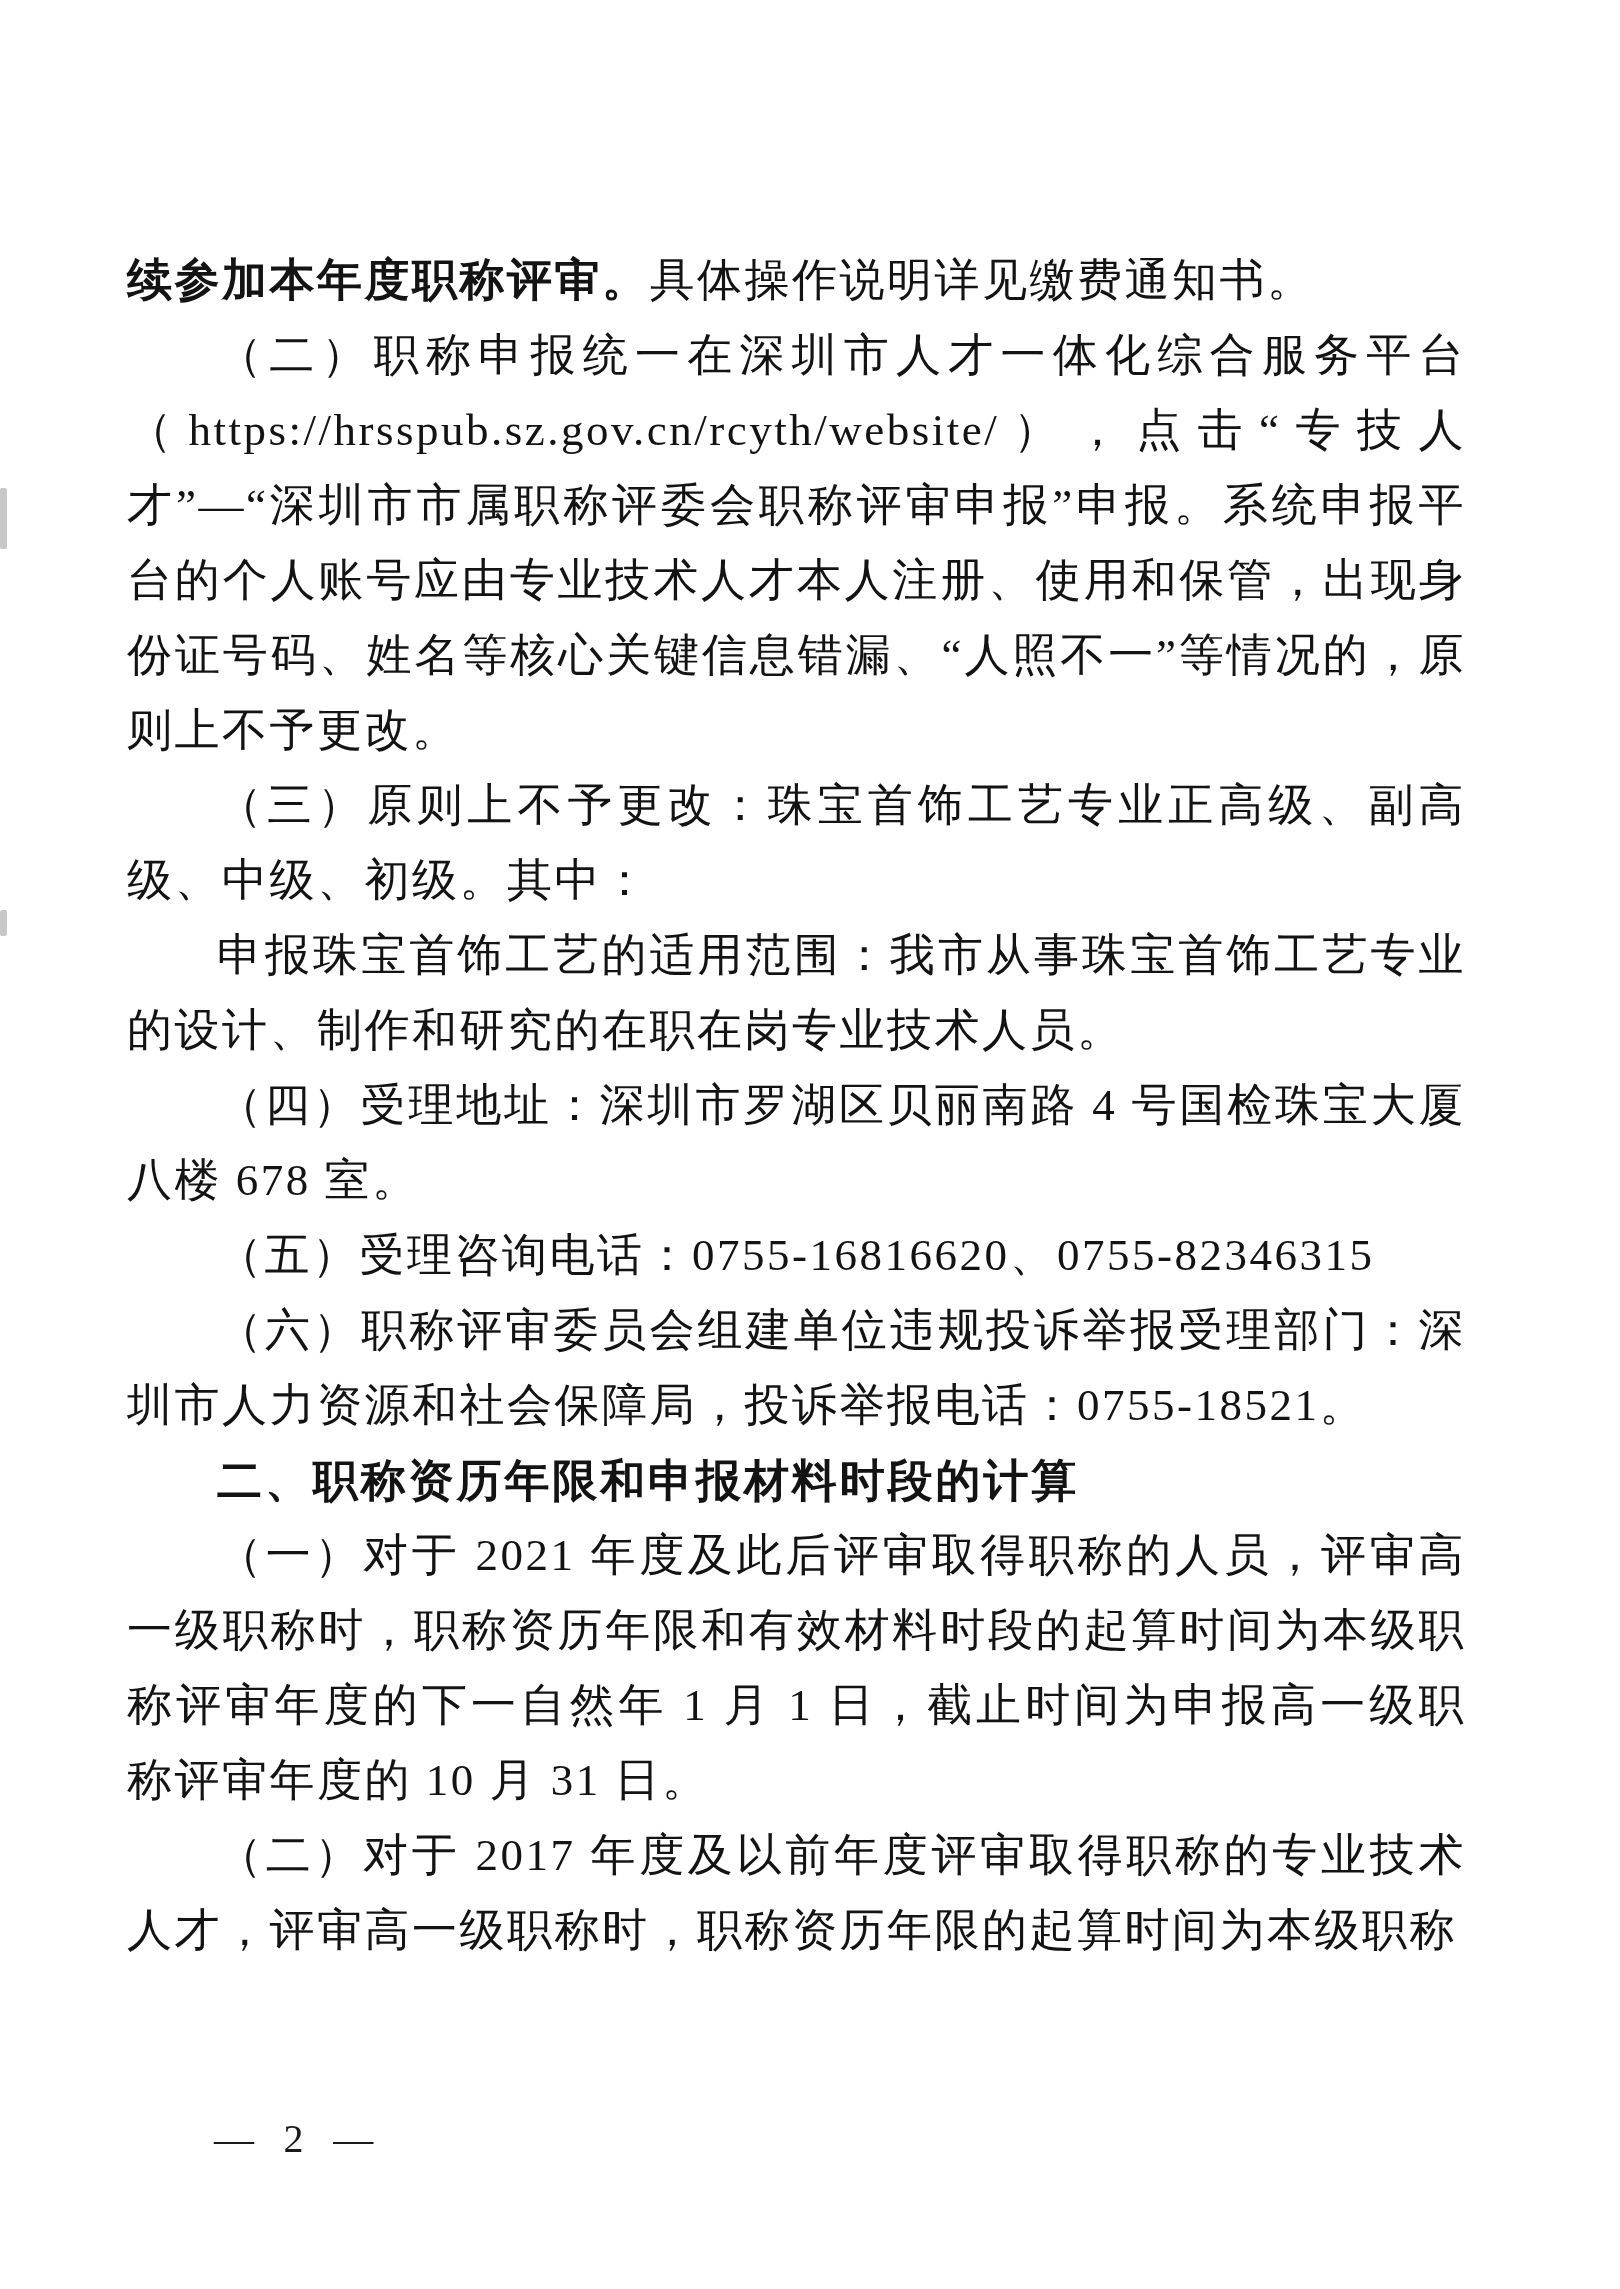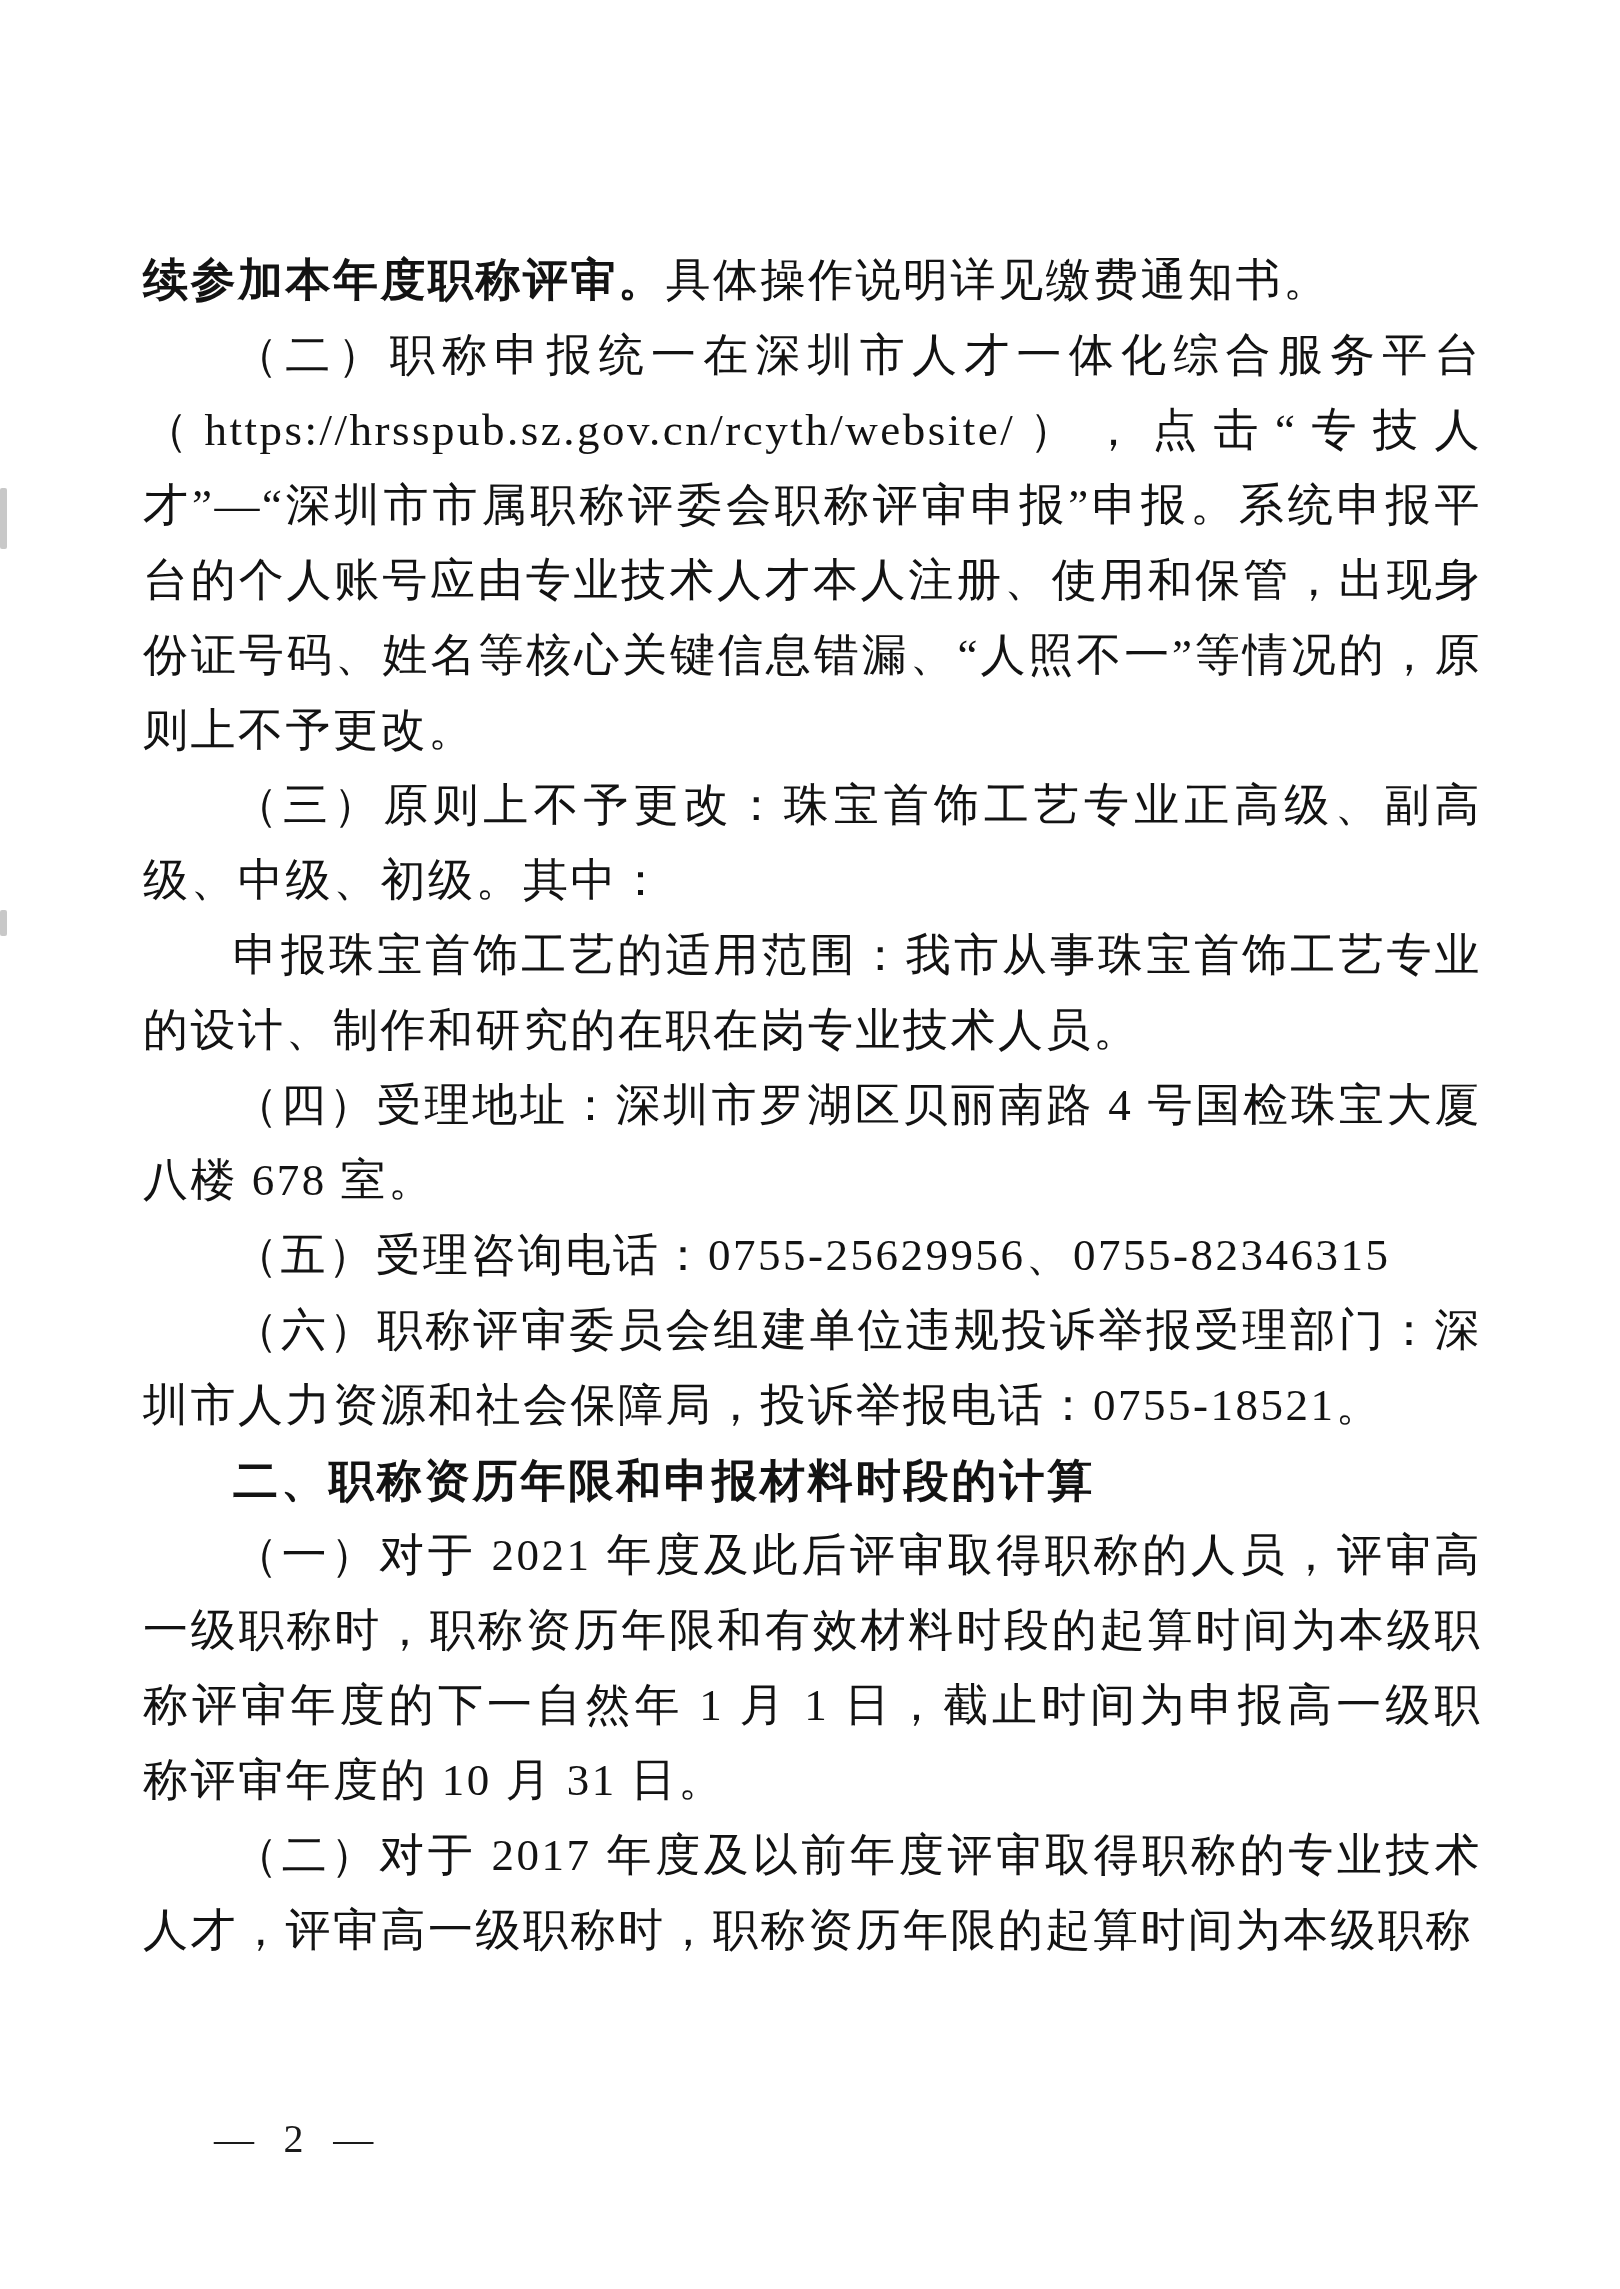--- a/index.html
+++ b/index.html
@@ -11,21 +11,21 @@
     position: relative;
     width: 1620px;
     height: 2290px;
     background: #ffffff;
     overflow: hidden;
     font-family: "Liberation Serif", "DejaVu Serif", serif;
     color: #131313;
   }
   .text-block {
     position: absolute;
-    left: 143px;
+    left: 127px;
     top: 243px;
     width: 1339px;
     font-size: 45px;
     line-height: 75px;
     letter-spacing: 2.5px;
     text-align: justify;
     text-justify: inter-character;
   }
   .para {
     margin: 0;
@@ -76,21 +76,21 @@
     <p class="para no-indent"><strong class="lead-bold">续参加本年度职称评审。</strong><span>具体操作说明详见缴费通知书。</span></p>
 
     <p class="para">（二）职称申报统一在深圳市人才一体化综合服务平台（https://hrsspub.sz.gov.cn/rcyth/website/），点击“专技人才”—“深圳市市属职称评委会职称评审申报”申报。系统申报平台的个人账号应由专业技术人才本人注册、使用和保管，出现身份证号码、姓名等核心关键信息错漏、“人照不一”等情况的，原则上不予更改。</p>
 
     <p class="para">（三）原则上不予更改：珠宝首饰工艺专业正高级、副高级、中级、初级。其中：</p>
 
     <p class="para">申报珠宝首饰工艺的适用范围：我市从事珠宝首饰工艺专业的设计、制作和研究的在职在岗专业技术人员。</p>
 
     <p class="para">（四）受理地址：深圳市罗湖区贝丽南路 4 号国检珠宝大厦八楼 678 室。</p>
 
-    <p class="para">（五）受理咨询电话：0755-25629956、0755-82346315</p>
+    <p class="para">（五）受理咨询电话：0755-16816620、0755-82346315</p>
 
     <p class="para">（六）职称评审委员会组建单位违规投诉举报受理部门：深圳市人力资源和社会保障局，投诉举报电话：0755-18521。</p>
 
     <p class="para section-heading">二、职称资历年限和申报材料时段的计算</p>
 
     <p class="para">（一）对于 2021 年度及此后评审取得职称的人员，评审高一级职称时，职称资历年限和有效材料时段的起算时间为本级职称评审年度的下一自然年 1 月 1 日，截止时间为申报高一级职称评审年度的 10 月 31 日。</p>
 
     <p class="para">（二）对于 2017 年度及以前年度评审取得职称的专业技术人才，评审高一级职称时，职称资历年限的起算时间为本级职称</p>
 
   </main>

